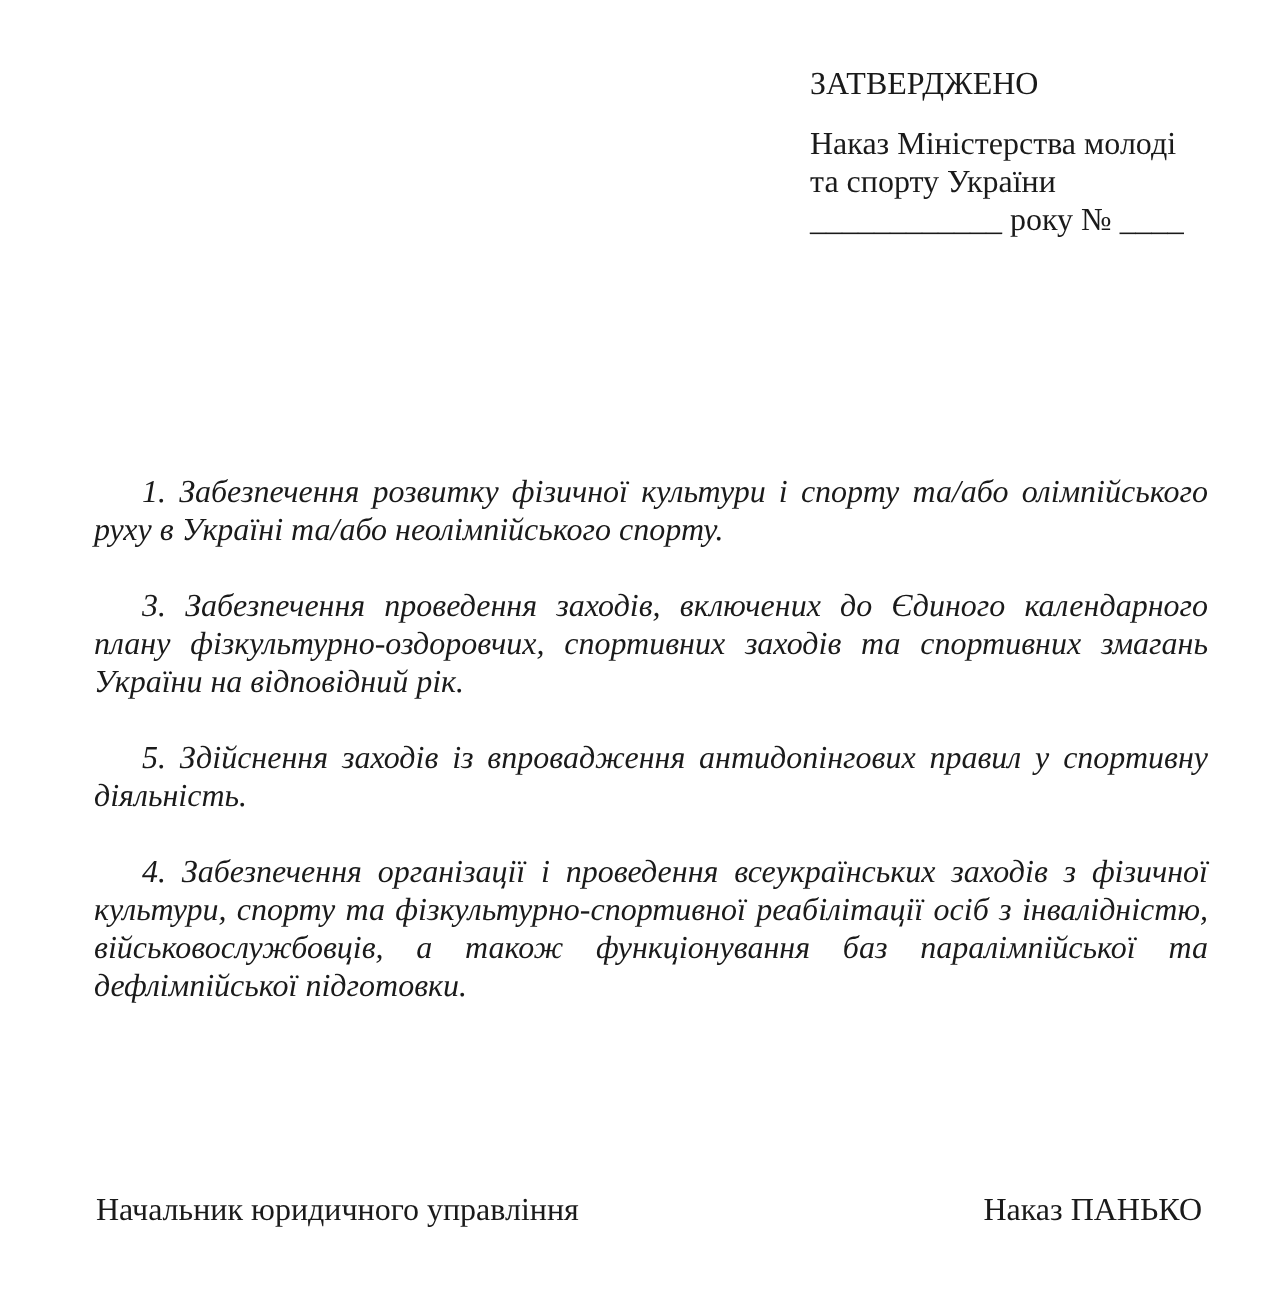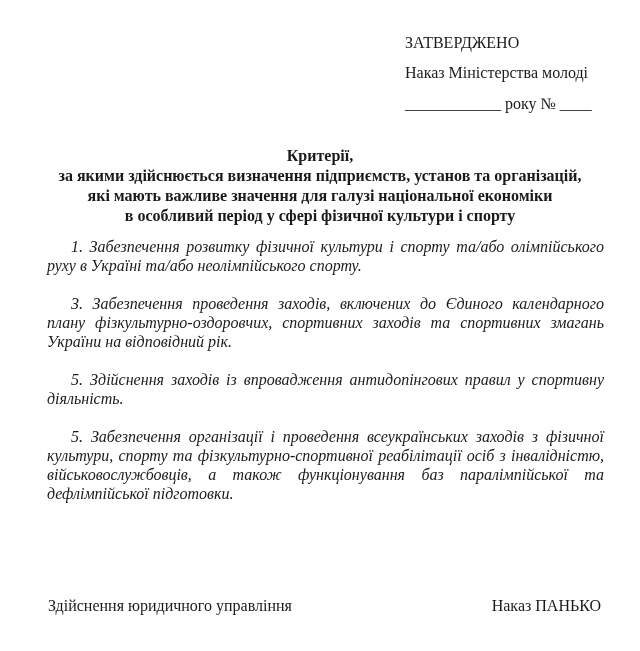--- a/index.html
+++ b/index.html
@@ -23,21 +23,20 @@
     position: absolute;
     left: 405px;
     top: 33px;
     width: 215px;
     line-height: 19px;
   }
   .approval .stamp {
     margin-bottom: 11px;
   }
   .approval .date-line {
-    margin-top: 12px;
     white-space: nowrap;
   }
   
   .doc-title {
     position: absolute;
     left: 35px;
     top: 146px;
     width: 570px;
     text-align: center;
     font-weight: bold;
@@ -69,35 +68,30 @@
   }
 </style>
 </head>
 <body>
 
 <div class="page">
 
   <div class="approval">
     <div class="stamp">ЗАТВЕРДЖЕНО</div>
     <div>Наказ Міністерства молоді</div>
+    <div>та спорту України</div>
     <div class="date-line">____________ року № ____</div>
   </div>
 
-  <div class="doc-title">
-    <div>Критерії,</div>
-    <div>за якими здійснюється визначення підприємств, установ та організацій,</div>
-    <div>які мають важливе значення для галузі національної економіки</div>
-    <div>в особливий період у сфері фізичної культури і спорту</div>
-  </div>
 
   <div class="content">
     <p>1. Забезпечення розвитку фізичної культури і спорту та/або олімпійського руху в Україні та/або неолімпійського спорту.</p>
     <p>3. Забезпечення проведення заходів, включених до Єдиного календарного плану фізкультурно-оздоровчих, спортивних заходів та спортивних змагань України на відповідний рік.</p>
     <p>5. Здійснення заходів із впровадження антидопінгових правил у спортивну діяльність.</p>
-    <p>5. Забезпечення організації і проведення всеукраїнських заходів з фізичної культури, спорту та фізкультурно-спортивної реабілітації осіб з інвалідністю, військовослужбовців, а також функціонування баз паралімпійської та дефлімпійської підготовки.</p>
+    <p>4. Забезпечення організації і проведення всеукраїнських заходів з фізичної культури, спорту та фізкультурно-спортивної реабілітації осіб з інвалідністю, військовослужбовців, а також функціонування баз паралімпійської та дефлімпійської підготовки.</p>
   </div>
 
   <div class="signature">
-    <span>Здійснення юридичного управління</span>
+    <span>Начальник юридичного управління</span>
     <span>Наказ ПАНЬКО</span>
   </div>
 
 </div>
 
 </body></html>

